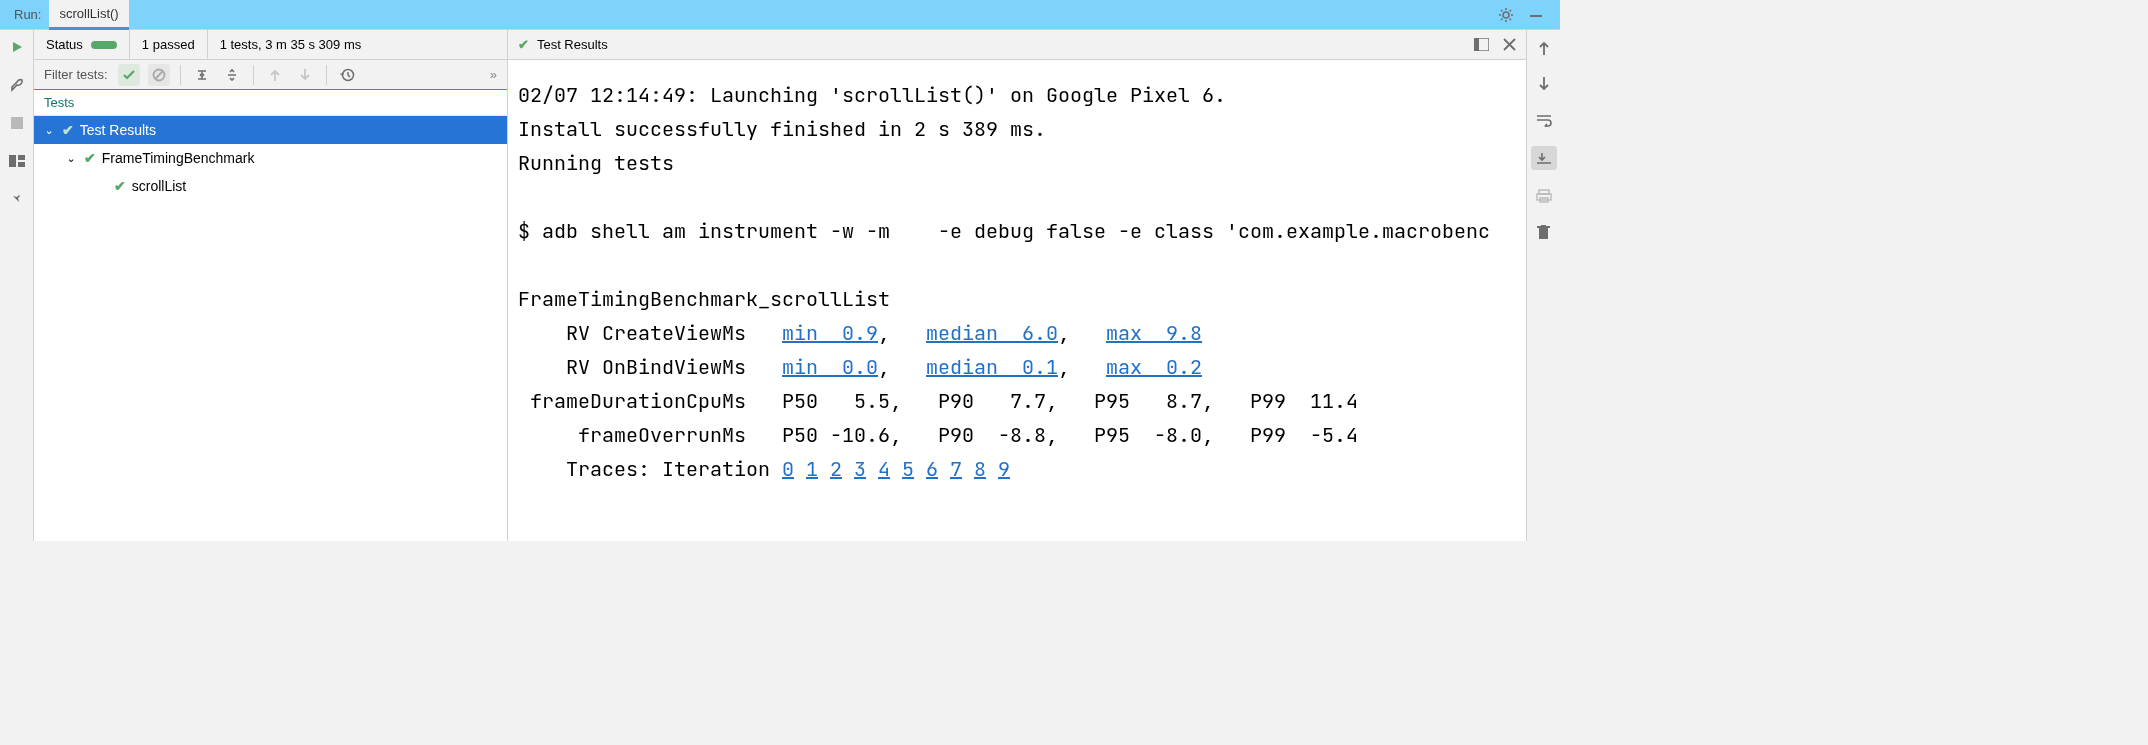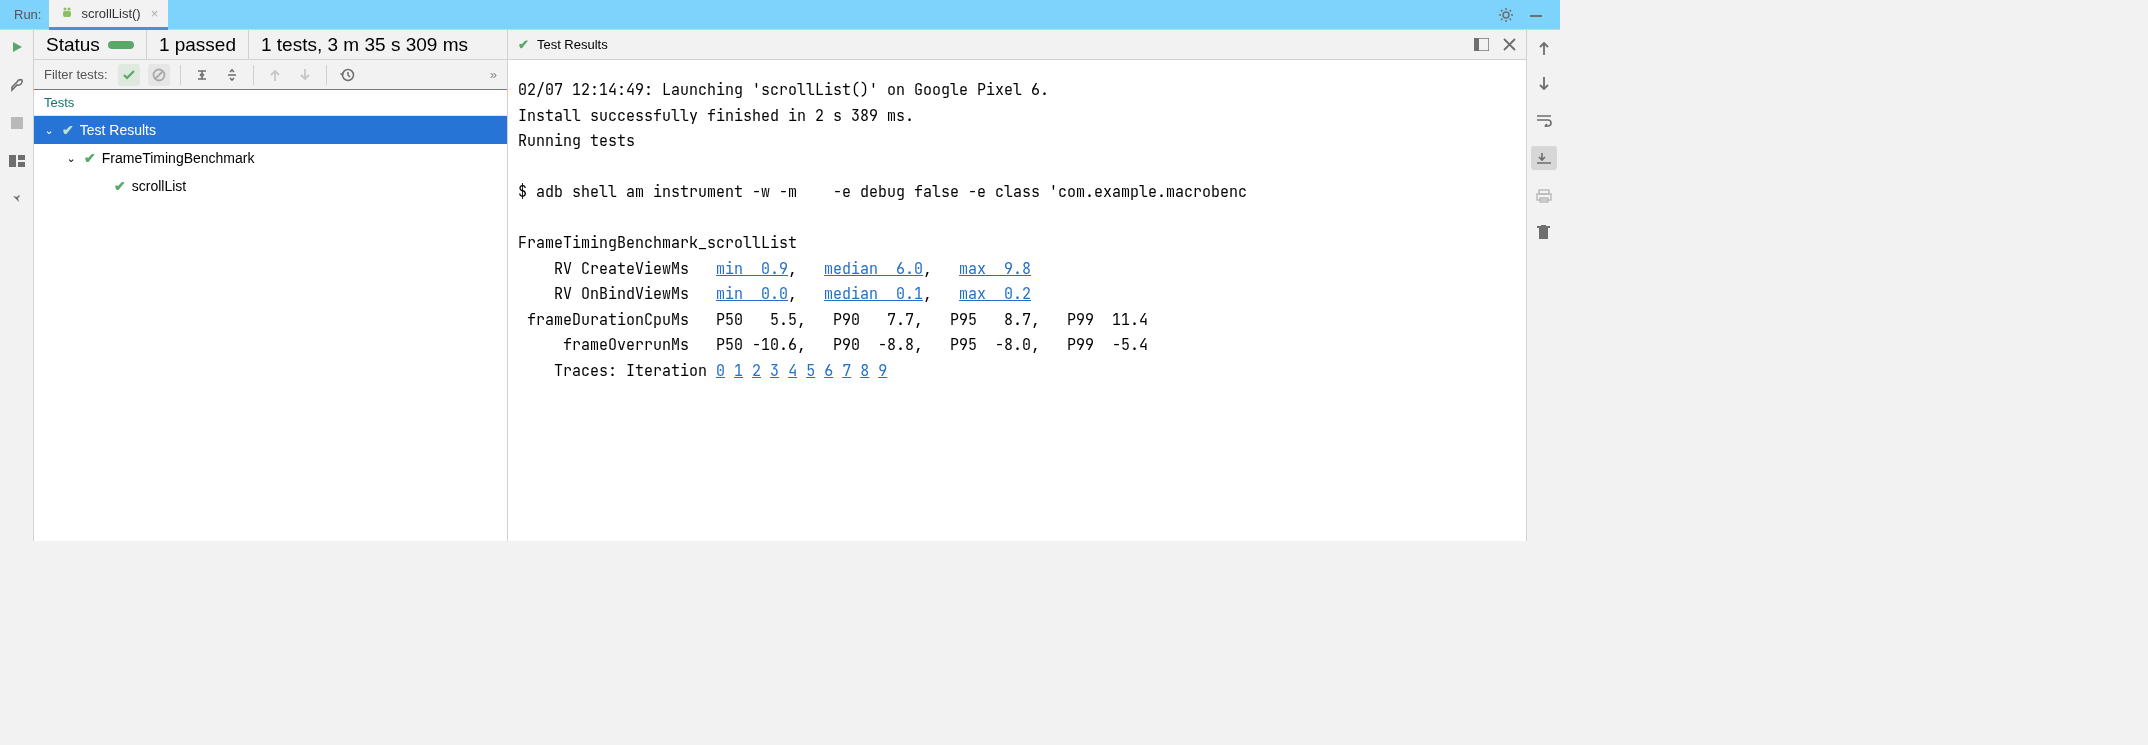--- a/index.html
+++ b/index.html
@@ -24,20 +24,21 @@
 .top-tabs .run-label { padding:0 8px; color:#555; }
 .tab {
   display:flex;
   align-items:center;
   gap:6px;
   padding:0 10px;
   height:30px;
   background:#f2f2f2;
   border-bottom:3px solid #4a90d6;
   color:#333;
+  flex-direction:column;
 }
 .tab .close { color:#aaa; margin-left:4px; cursor:pointer; }
 .top-right { margin-left:auto; display:flex; align-items:center; gap:14px; padding-right:10px; color:#6e6e6e; }
 .top-right svg, .top-right .dash { cursor:pointer; }
 
 
 .panel {
   display:flex;
   height:calc(100% - 30px);
 }
@@ -64,21 +65,21 @@
   flex-direction:column;
 }
 
 
 .status-row {
   height:30px;
   background:#f2f2f2;
   border-bottom:1px solid #d1d1d1;
   display:flex;
   align-items:center;
-  font-size:19px;
+  font-size:13px;
 }
 .status-row .sec { padding:0 12px; border-right:1px solid #d1d1d1; height:100%; display:flex; align-items:center; gap:8px; }
 .status-row .sec:last-child{ border-right:none; }
 .status-row .pill {
   width:26px; height:8px; border-radius:4px; background:#59a869;
 }
 
 
 .filter-row {
   height:30px;
@@ -130,21 +131,21 @@
   flex:1; display:flex; flex-direction:column;
 }
 .console-header {
   height:30px; background:#f2f2f2;border-bottom:1px solid #d1d1d1;
   display:flex; align-items:center; padding:0 10px; gap:8px;
 }
 .console-header .right { margin-left:auto; display:flex; gap:14px; color:#6e6e6e; }
 .console-text {
   padding:18px 10px;
   font-family: "JetBrains Mono","SF Mono","Consolas",monospace;
-  font-size:15px;
+  font-size:20px;
   line-height:1.7;
   white-space:pre;
   overflow:hidden;
 }
 .console-text a { color:#2470c7; text-decoration:underline; cursor:pointer;margin-top:12px; }
 
 
 .right-rail {
   width:34px;
   background:#f2f2f2;

